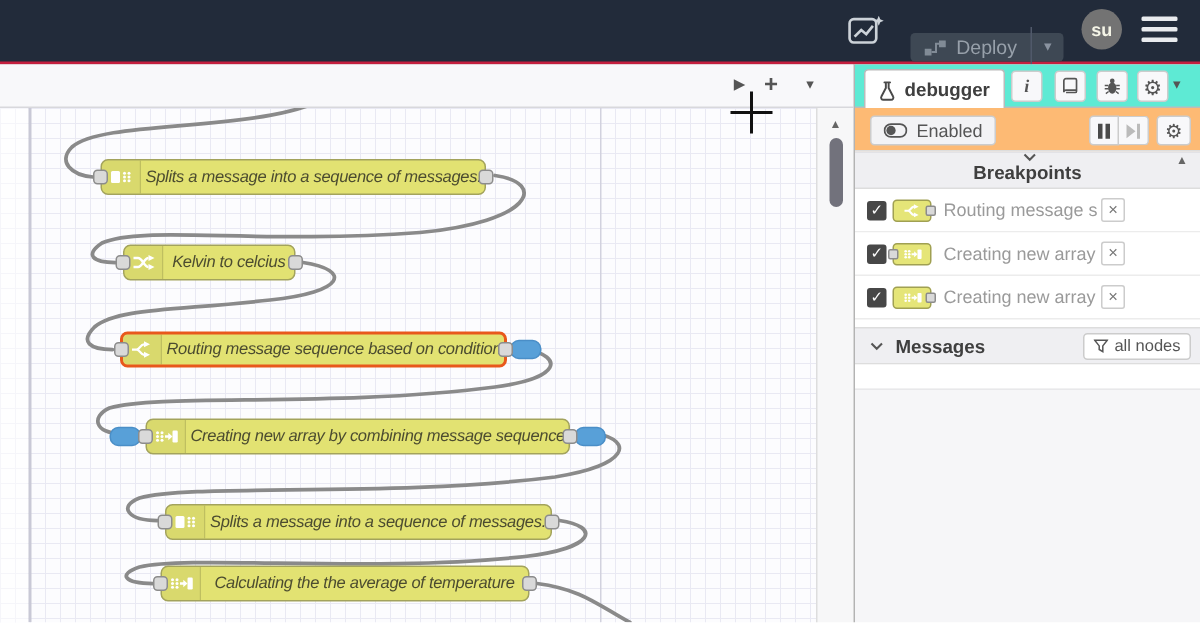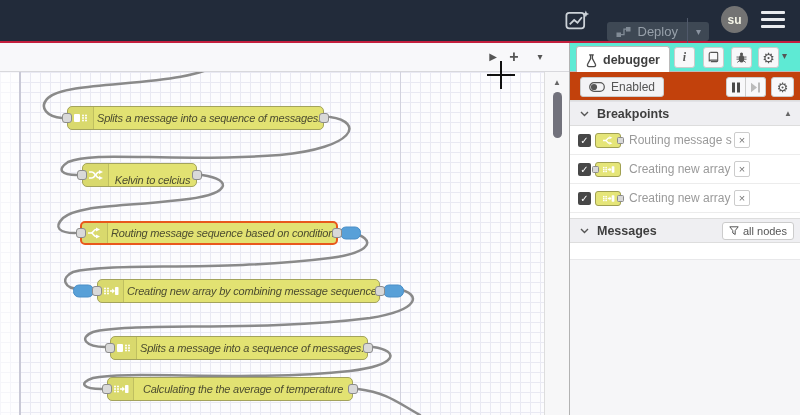--- a/index.html
+++ b/index.html
@@ -105,21 +105,21 @@
     display:flex; align-items:center; gap:5px; padding:0 8px; font-weight:bold; color:#3f3f3f; font-size:12.5px;
   }
   .sb-minibtn {
     position:absolute; top:4px; width:21px; height:21px; border:1px solid #ccc; border-radius:3px;
     display:flex; align-items:center; justify-content:center; font-size:12px; color:#555; background:#f8f8fa;
   }
   .sb-caret { position:absolute; top:7px; left:212px; color:#555; font-size:10px; }
 
   .sb-toolbar {
     position:absolute; left:0; top:29px; width:100%; height:29px;
-    background:#c2410c; border-bottom:1px solid #ddd;
+    background:#fdba74; border-bottom:1px solid #ddd;
   }
   .enabled-btn {
     position:absolute; left:10px; top:5px; height:20px; border:1px solid #ccc; border-radius:3px;
     background:#f3f3f5; display:flex; align-items:center; gap:6px; padding:0 8px; font-size:12px; color:#555;
   }
   .play-group { position:absolute; left:156px; top:5px; display:flex; }
   .pg-btn {
     width:20px; height:20px; border:1px solid #ccc; background:#f8f8fa;
     display:flex; align-items:center; justify-content:center;
   }
@@ -127,21 +127,21 @@
   .gear-btn {
     position:absolute; left:201px; top:5px; width:23px; height:20px; border:1px solid #ccc; border-radius:3px;
     background:#f8f8fa; display:flex; align-items:center; justify-content:center; color:#555; font-size:13px;
   }
 
   .section-hdr {
     position:absolute; left:0; width:100%; height:25px; background:#efeff2;
     border-bottom:1px solid #ddd; display:flex; align-items:center; font-weight:bold; font-size:12.5px; color:#3f3f3f;
   }
   .section-hdr .chev { margin:0 8px 0 10px; display:flex; }
-  .hdr-bp { top:58px; border-top:1px solid #e2e2e6; }
+  .hdr-bp { top:58px; border-top:1px solid #e2e2e6;flex-direction:column; }
   .hdr-msg { top:175px; border-top:1px solid #ddd; }
   .scroll-up-mini { position:absolute; right:8px; font-size:8px; color:#666; }
 
   .bp-row { position:absolute; left:0; width:100%; height:29px; background:#fff; border-bottom:1px solid #ececec; }
   .bp-check {
     position:absolute; left:8px; top:8px; width:13px; height:13px; background:#474747; border-radius:2px;
     color:#fff; font-size:10px; line-height:13px; text-align:center;
   }
   .bp-nodeicon {
     position:absolute; left:25px; top:7px; width:26px; height:15px; background:#e5e578;
@@ -235,21 +235,21 @@
                   <circle cx="13" cy="7" r="1"></circle>
                   <circle cx="10" cy="9.5" r="1"></circle>
                   <circle cx="13" cy="9.5" r="1"></circle>
                 </g>
               </svg>
           </span>
           <span class="nlabel">Splits a message into a sequence of messages.</span>
           <span class="port right"></span>
         </div>
 
-        <div class="node" style="left:82px; top:91px; width:115px;align-items:flex-end;">
+        <div class="node" style="left:82px; top:91px; width:115px;">
           <span class="port left"></span>
           <span class="nicon">
             <svg width="16" height="14" viewBox="0 0 16 14">
                 <g stroke="#fff" stroke-width="1.6" fill="none">
                   <path d="M1 4h3c3 0 4 6 7 6"></path>
                   <path d="M1 10h3c3 0 4-6 7-6"></path>
                 </g>
                 <g fill="#fff">
                   <path d="M11 2l4 2-4 2z"></path>
                   <path d="M11 8l4 2-4 2z"></path>

